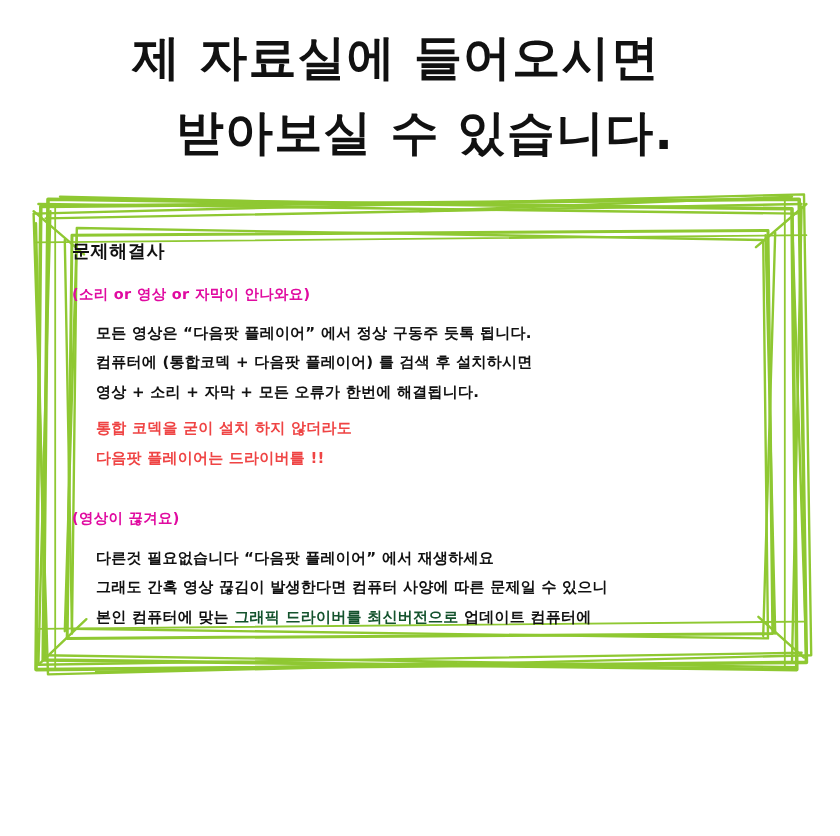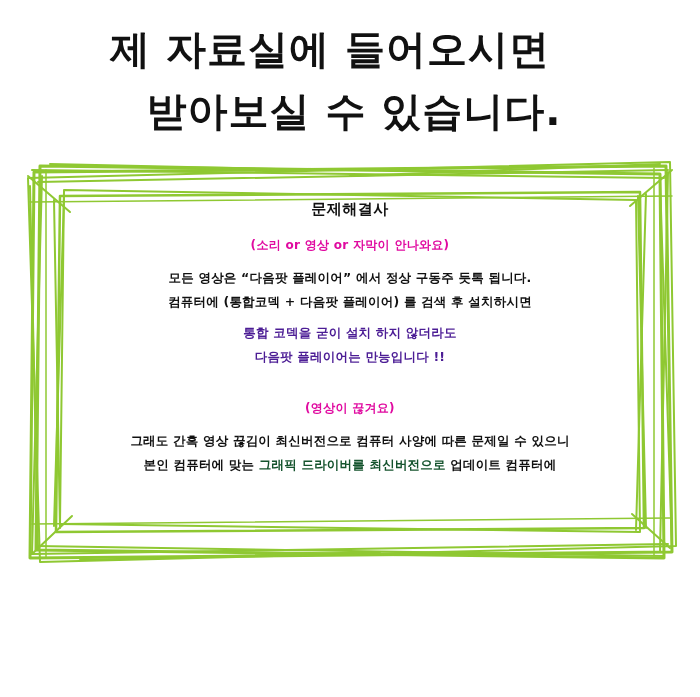--- a/index.html
+++ b/index.html
@@ -46,21 +46,21 @@
     left: 0;
     top: 0;
     width: 660px;
     height: 410px;
   }
   .note-body {
     position: absolute;
     left: 40px;
     top: 44px;
     width: 580px;
-    text-align: center;
+    text-align: left;
   }
 
   .note-title {
     font-family: "DejaVu Sans", sans-serif;
     font-size: 15px;
     font-weight: 700;
     color: #111111;
     margin-bottom: 18px;
     letter-spacing: 0.5px;
   }
@@ -75,23 +75,24 @@
   }
   .sub-head.second { margin-top: 30px; }
 
   .note-line {
     font-family: "DejaVu Sans", sans-serif;
     font-size: 12.5px;
     font-weight: 700;
     color: #111111;
     line-height: 1.95;
     letter-spacing: 0.2px;
+    padding-left: 20px;
   }
   .note-line.red {
-    color: #4c1d95;
+    color: #ef4444;
   }
   .note-line .hl-red {
     color: #14532d;
   }
   .spacer-sm { height: 6px; }
 </style>
 </head>
 <body>
 
 <div class="headline">
@@ -141,26 +142,28 @@
     </g>
   </svg>
 
   <div class="note-body">
     <div class="note-title">문제해결사</div>
 
     <div class="sub-head">(소리 or 영상 or 자막이 안나와요)</div>
 
     <div class="note-line">모든 영상은 “다음팟 플레이어” 에서 정상 구동주 듯톡 됩니다.</div>
     <div class="note-line">컴퓨터에 (통합코덱 + 다음팟 플레이어) 를 검색 후 설치하시면</div>
+    <div class="note-line">영상 + 소리 + 자막 + 모든 오류가 한번에 해결됩니다.</div>
 
     <div class="spacer-sm"></div>
 
     <div class="note-line red">통합 코덱을 굳이 설치 하지 않더라도</div>
-    <div class="note-line red">다음팟 플레이어는 만능입니다 !!</div>
+    <div class="note-line red">다음팟 플레이어는 드라이버를 !!</div>
 
     <div class="sub-head second">(영상이 끊겨요)</div>
 
-    <div class="note-line">그래도 간혹 영상 끊김이 최신버전으로 컴퓨터 사양에 따른 문제일 수 있으니</div>
+    <div class="note-line">다른것 필요없습니다 “다음팟 플레이어” 에서 재생하세요</div>
+    <div class="note-line">그래도 간혹 영상 끊김이 발생한다면 컴퓨터 사양에 따른 문제일 수 있으니</div>
     <div class="note-line">
       <span>본인 컴퓨터에 맞는 </span><span class="hl-red">그래픽 드라이버를 최신버전으로</span><span> 업데이트 컴퓨터에</span>
     </div>
   </div>
 </div>
 
 </body></html>

